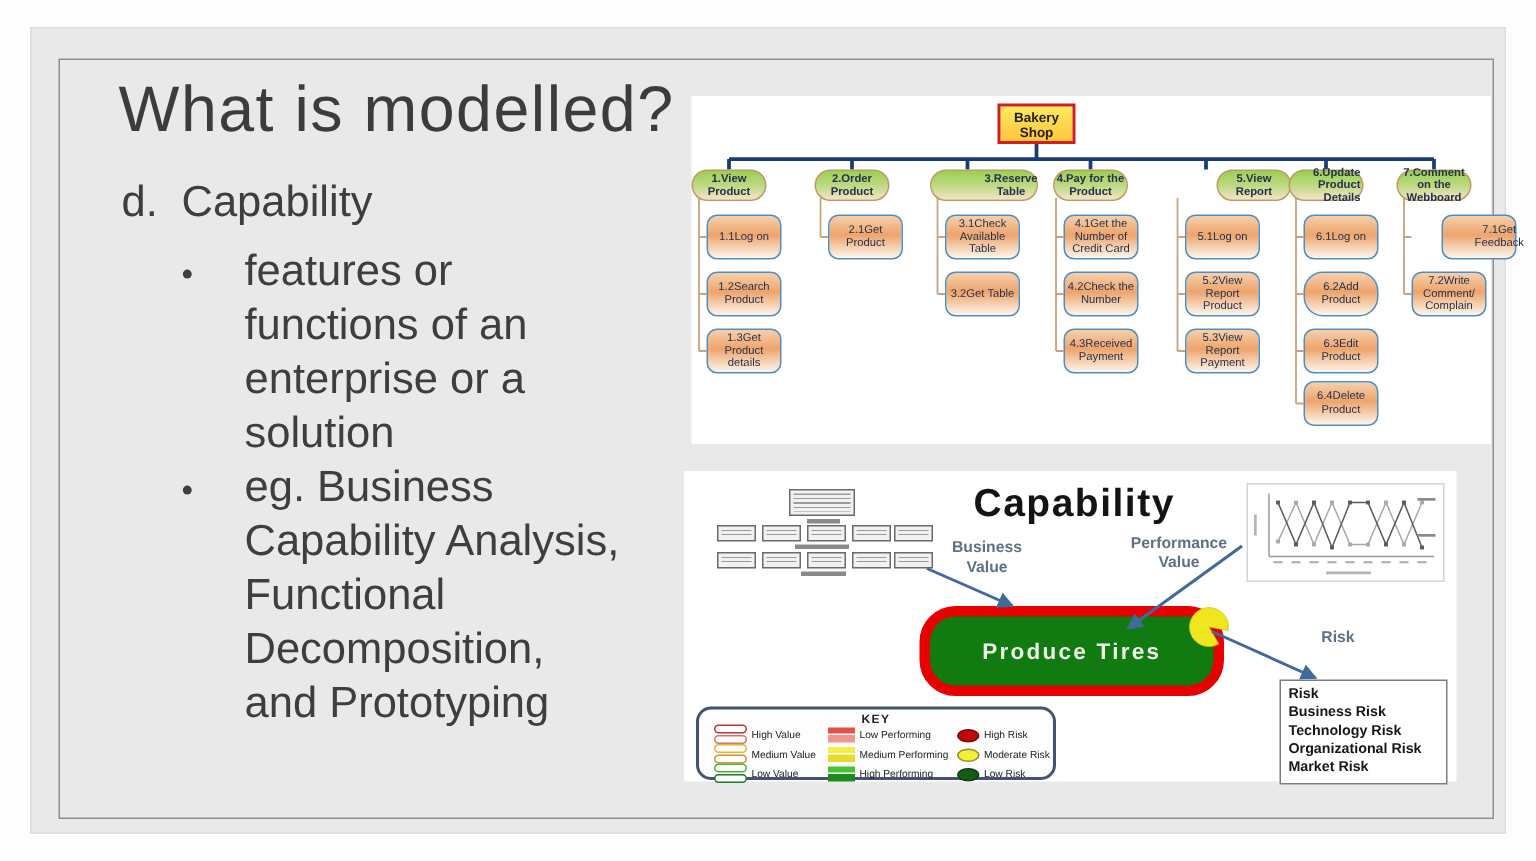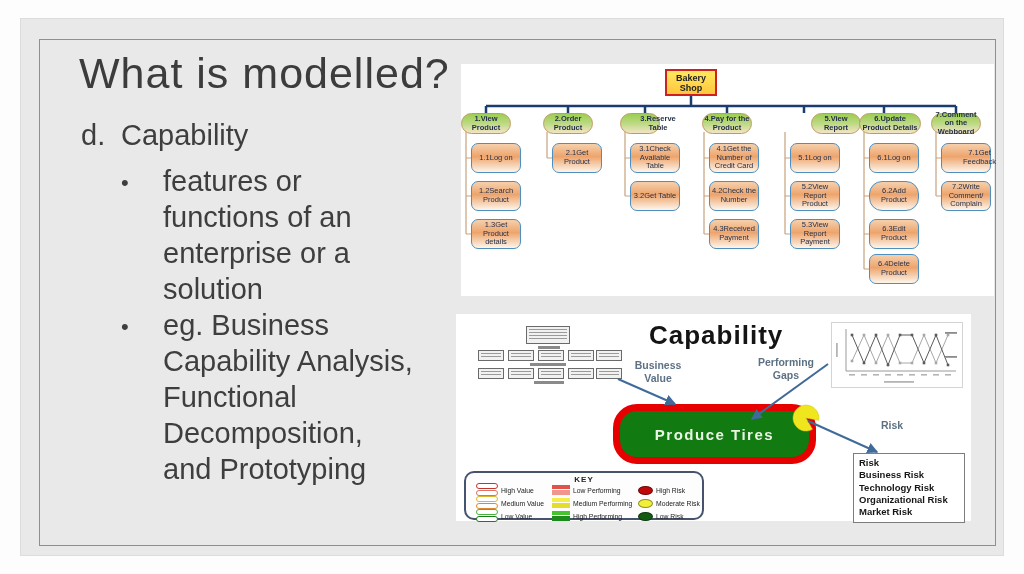--- a/index.html
+++ b/index.html
@@ -93,38 +93,38 @@
           <path d="M230,32 V42 M25,42 H495 M25,42 V49 M107,42 V49 M184,42 V49 M266,42 V49 M343,42 V49 M423,42 V49 M495,42 V49 " stroke="#1b3c6e" stroke-width="2.5" fill="none"></path>
           <path d="M5,68 V170 M5,94 H10 M5,132 H10 M5,170 H10 M86,68 V94 M86,94 H91 M164,68 V132 M164,94 H169 M164,132 H169 M243,68 V170 M243,94 H248 M243,132 H248 M243,170 H248 M324,68 V170 M324,94 H329 M324,132 H329 M324,170 H329 M403,68 V205 M403,94 H408 M403,132 H408 M403,170 H408 M403,205 H408 M475,68 V132 M475,94 H480 M475,132 H480 " stroke="#c9a27e" stroke-width="1.2" fill="none"></path>
         </svg>
 
     <div class="bk-node bk-branch" style="left: 0px; top: 49px; width: 50px; height: 21px;">1.View Product</div>
         <div class="bk-node bk-leaf" style="left: 10px; top: 79px; width: 50px; height: 30px;">1.1Log on</div>
         <div class="bk-node bk-leaf" style="left: 10px; top: 117px; width: 50px; height: 30px;">1.2Search Product</div>
         <div class="bk-node bk-leaf" style="left: 10px; top: 155px; width: 50px; height: 30px;">1.3Get Product details</div>
         <div class="bk-node bk-branch" style="left: 82px; top: 49px; width: 50px; height: 21px;">2.Order Product</div>
         <div class="bk-node bk-leaf" style="left: 91px; top: 79px; width: 50px; height: 30px;">2.1Get Product</div>
-        <div class="bk-node bk-branch" style="left: 159px; top: 49px; width: 40px; height: 21px; padding-left: 37px;">3.Reserve Table</div>
+        <div class="bk-node bk-branch" style="left: 159px; top: 49px; width: 72px; height: 21px; padding-left: 37px;">3.Reserve Table</div>
         <div class="bk-node bk-leaf" style="left: 169px; top: 79px; width: 50px; height: 30px;">3.1Check Available Table</div>
         <div class="bk-node bk-leaf" style="left: 169px; top: 117px; width: 50px; height: 30px;">3.2Get Table</div>
         <div class="bk-node bk-branch" style="left: 241px; top: 49px; width: 50px; height: 21px;">4.Pay for the Product</div>
         <div class="bk-node bk-leaf" style="left: 248px; top: 79px; width: 50px; height: 30px;">4.1Get the Number of Credit Card</div>
         <div class="bk-node bk-leaf" style="left: 248px; top: 117px; width: 50px; height: 30px;">4.2Check the Number</div>
         <div class="bk-node bk-leaf" style="left: 248px; top: 155px; width: 50px; height: 30px;">4.3Received Payment</div>
         <div class="bk-node bk-branch" style="left: 318px; top: 49px; width: 50px; height: 21px; margin-left: 32px;">5.View Report</div>
         <div class="bk-node bk-leaf" style="left: 329px; top: 79px; width: 50px; height: 30px;">5.1Log on</div>
         <div class="bk-node bk-leaf" style="left: 329px; top: 117px; width: 50px; height: 30px;">5.2View Report Product</div>
         <div class="bk-node bk-leaf" style="left: 329px; top: 155px; width: 50px; height: 30px;">5.3View Report Payment</div>
-        <div class="bk-node bk-branch" style="left: 398px; top: 49px; width: 62px; height: 21px;">6.Update Product Details</div>
+        <div class="bk-node bk-branch" style="left: 398px; top: 49px; width: 50px; height: 21px; text-align: right;">6.Update Product Details</div>
         <div class="bk-node bk-leaf" style="left: 408px; top: 79px; width: 50px; height: 30px;">6.1Log on</div>
         <div class="bk-node bk-leaf" style="left: 408px; top: 117px; width: 50px; height: 30px; border-radius: 13px;">6.2Add Product</div>
         <div class="bk-node bk-leaf" style="left: 408px; top: 155px; width: 50px; height: 30px;">6.3Edit Product</div>
         <div class="bk-node bk-leaf" style="left: 408px; top: 190px; width: 50px; height: 30px;">6.4Delete Product</div>
         <div class="bk-node bk-branch" style="left: 470px; top: 49px; width: 50px; height: 21px;">7.Comment on the Webboard</div>
-        <div class="bk-node bk-leaf" style="left: 480px; top: 79px; width: 50px; height: 30px; padding-left: 28px;">7.1Get Feedback</div>
+        <div class="bk-node bk-leaf" style="left: 500px; top: 79px; width: 50px; height: 30px; padding-left: 28px;">7.1Get Feedback</div>
         <div class="bk-node bk-leaf" style="left: 480px; top: 117px; width: 50px; height: 30px;">7.2Write Comment/ Complain</div>
         <div class="bk-node bk-root" style="left:204px;top:5px;width:52px;height:27px;">Bakery Shop</div>
       </div>
 
     <div class="capd" id="capd">
       <div class="cap-title">Capability</div>
 
       <div id="goal-mini">
           <div class="goal-box" style="left: 70px; top: 12px; width: 44px; height: 18px;">
             <div class="scribble"></div>
@@ -158,21 +158,21 @@
           <div class="goal-box" style="left: 112px; top: 54px; width: 26px; height: 11px;">
             <div class="scribble"></div>
           </div>
           <div class="goal-box" style="left: 140px; top: 54px; width: 26px; height: 11px;">
             <div class="scribble"></div>
           </div>
           <div class="caption-bar" style="left: 78px; top: 67px; width: 30px;"></div>
         </div>
 
       <div class="soft-label" style="left:172px;top:45px;width:60px;">Business Value</div>
-      <div class="soft-label" style="left:293px;top:42px;width:74px;">Performing Gaps</div>
+      <div class="soft-label" style="left:293px;top:42px;width:74px;">Performance Value</div>
       <div class="soft-label" style="left:418px;top:105px;width:36px;">Risk</div>
 
       <div class="tires">Produce Tires</div>
 
       <svg class="pac" width="32" height="32">
         <path d="M16,16 L28.8,18.3 A13,13 0 1 0 22.5,27.3 Z" fill="#f0e61e" stroke="#cfc414" stroke-width="0.5"></path>
       </svg>
 
       <svg class="lines-svg" id="cap-arrows" width="515" height="207">
         <defs>

